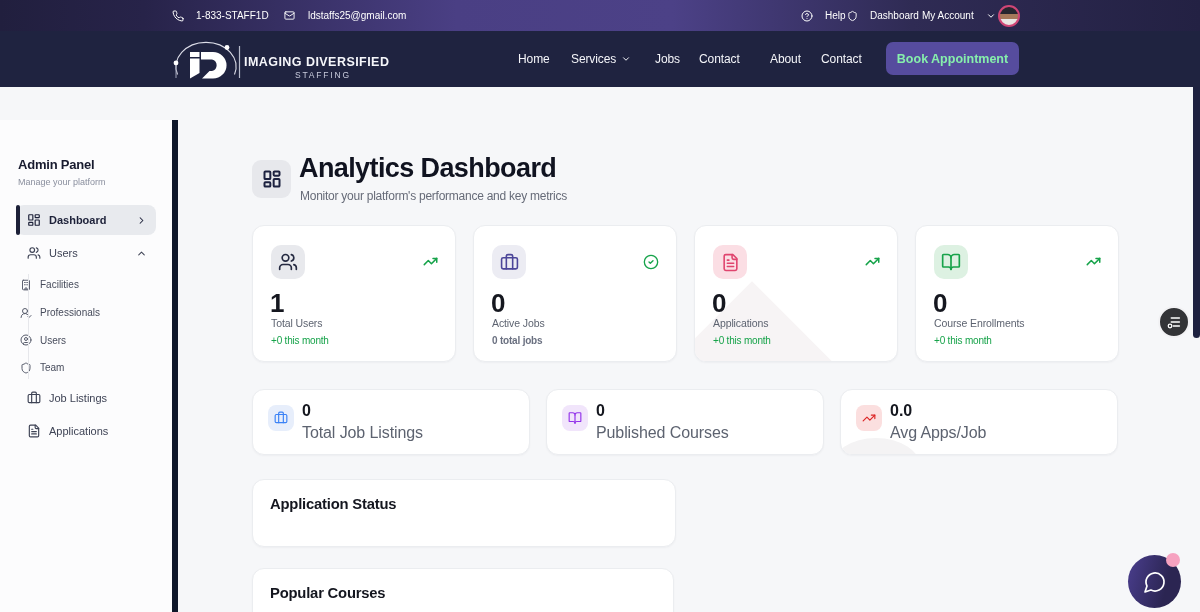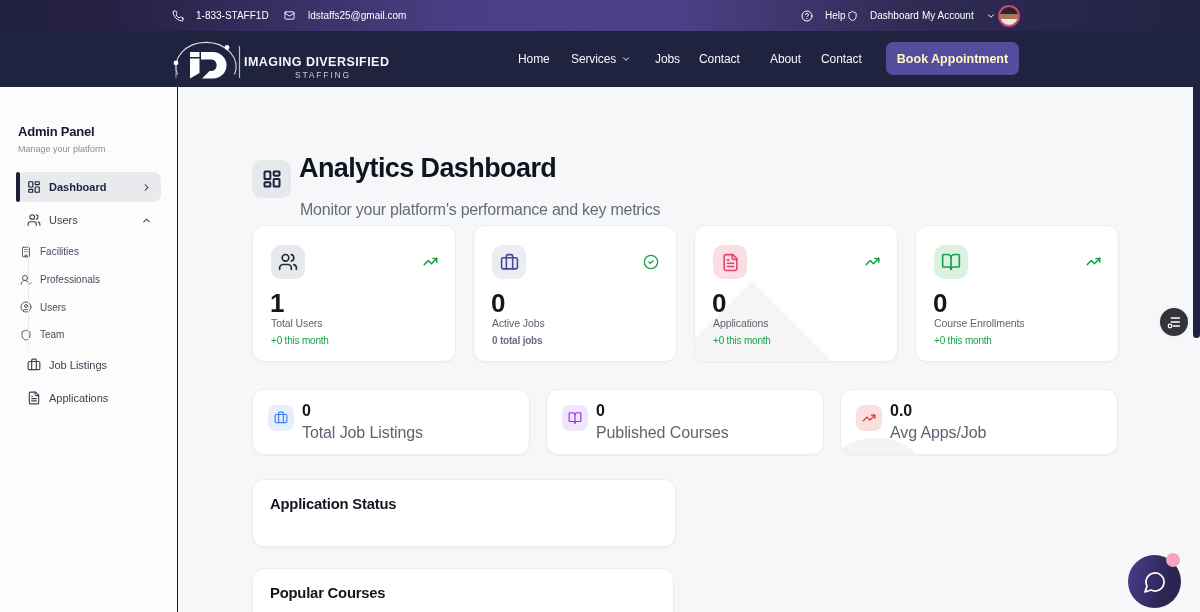--- a/index.html
+++ b/index.html
@@ -3,41 +3,41 @@
 <meta charset="utf-8">
 <style>
 * { margin:0; padding:0; box-sizing:border-box; }
 html,body { width:1200px; height:612px; overflow:hidden; font-family:"Liberation Sans", sans-serif; background:#f6f7f9; }
 .topbar { height:31px; background:linear-gradient(90deg,#211f3e 0%,#272349 12%,#4a3f84 38%,#4c4187 56%,#2f2b54 76%,#232143 100%); position:relative; color:#fff; font-size:10px; }
 .topbar .item { position:absolute; top:0; height:31px; display:flex; align-items:center; gap:12px; }
 .topbar svg { display:block; }
 .avatar { position:absolute; left:998px; top:5px; width:22px; height:22px; border-radius:50%; border:2px solid #cf4676; background:linear-gradient(180deg, #26262f 0%, #26262f 38%, #a5795a 39%, #a5795a 66%, #e9e6e3 67%);  }
 .navbar { position:relative; height:56px; background:#1f2340; color:#fff; }
 .nlnk { position:absolute; top:0; height:56px; display:flex; align-items:center; gap:5px; font-size:12px; font-weight:500; color:#f4f5f9; letter-spacing:-0.1px; }
-.bookbtn { position:absolute; left:886px; top:11px; width:133px; height:33px; background:#564c9e; border-radius:7px; color:#fef9c3; font-size:12.5px; font-weight:700; display:flex; align-items:center; justify-content:center; }
+.bookbtn { position:absolute; left:886px; top:11px; width:133px; height:33px; background:#564c9e; border-radius:7px; color:#86efac; font-size:12.5px; font-weight:700; display:flex; align-items:center; justify-content:center; }
 .shell { display:flex; height:525px; }
-.sidebar { width:178px; background:#fcfcfd; border-right:1px solid #0f172a; position:relative; flex:none; }
+.sidebar { width:178px; background:#fcfcfd; border-right:6px solid #0f172a; position:relative; flex:none;margin-top:33px; }
 .sb-title { font-size:13px; font-weight:700; color:#171a2e; position:absolute; left:18px; top:37px; letter-spacing:-0.2px; }
 .sb-sub { font-size:9px; color:#8a8f9e; position:absolute; left:18px; top:57px; }
 .menu { position:absolute; left:0; right:0; top:85px; font-size:11px; }
 .mi { display:flex; align-items:center; height:30px; margin:0 16px 3px 16px; border-radius:8px; color:#3e4355; position:relative; }
 .mi svg { margin-left:11px; margin-right:8px; flex:none; }
 .mi.active { background:#e8eaee; color:#1c2038; font-weight:700; }
 .mi.active .bar { position:absolute; left:0; top:0; bottom:0; width:4px; background:#1c2038; border-radius:3px; }
 .mi .chev { position:absolute; right:9px; margin:0; }
 .subwrap { position:relative; margin:1px 0 1px 0; }
 .subline { position:absolute; left:28px; top:3px; bottom:3px; width:1px; background:#e6e7eb; }
 .smi { display:flex; align-items:center; height:27.7px; padding-left:20px; color:#474c5c; font-size:10px; }
 .smi svg { margin-right:8px; flex:none; }
 .main { flex:1; position:relative; background:#f6f7f9; }
 .content { position:absolute; left:74px; top:0; width:867px; }
 .ph { position:relative; height:138px; }
 .ph-ic { position:absolute; left:0; top:73px; width:39px; height:38px; background:#e7e8ec; border-radius:9px; display:flex; align-items:center; justify-content:center; }
 .ph-title { position:absolute; left:47px; top:66px; font-size:27px; font-weight:700; color:#101320; letter-spacing:-0.6px; }
-.ph-sub { position:absolute; left:48px; top:114px; font-size:16px; color:#666b78; letter-spacing:-0.25px; }
+.ph-sub { position:absolute; left:48px; top:102px; font-size:12px; color:#666b78; letter-spacing:-0.25px; }
 .cards1 { display:flex; gap:17px; }
 .c1 { width:204px; height:137px; background:#fff; border:1px solid #ebedf0; border-radius:12px; position:relative; box-shadow:0 1px 2px rgba(20,20,40,0.04); overflow:hidden; }
 .c1 .tile { position:absolute; left:18px; top:19px; width:34px; height:34px; border-radius:10px; display:flex; align-items:center; justify-content:center; }
 .c1 .tr { position:absolute; right:17px; top:28px; }
 .c1 .num { position:absolute; left:17px; top:62px; font-size:26px; font-weight:700; color:#15171f; }
 .c1 .lab { position:absolute; left:18px; top:91px; font-size:10.5px; color:#5d6370; letter-spacing:-0.1px; }
 .c1 .sub { position:absolute; left:18px; top:109px; font-size:10px; color:#17a34a; font-weight:500; letter-spacing:-0.2px; }
 .c1 .sub.gray { color:#6a7080; font-weight:700; }
 .wm { position:absolute; left:-63px; top:105px; width:240px; height:240px; background:#f7f4f5; transform:rotate(45deg); }
 .cards2 { display:flex; gap:16px; margin-top:27px; }

